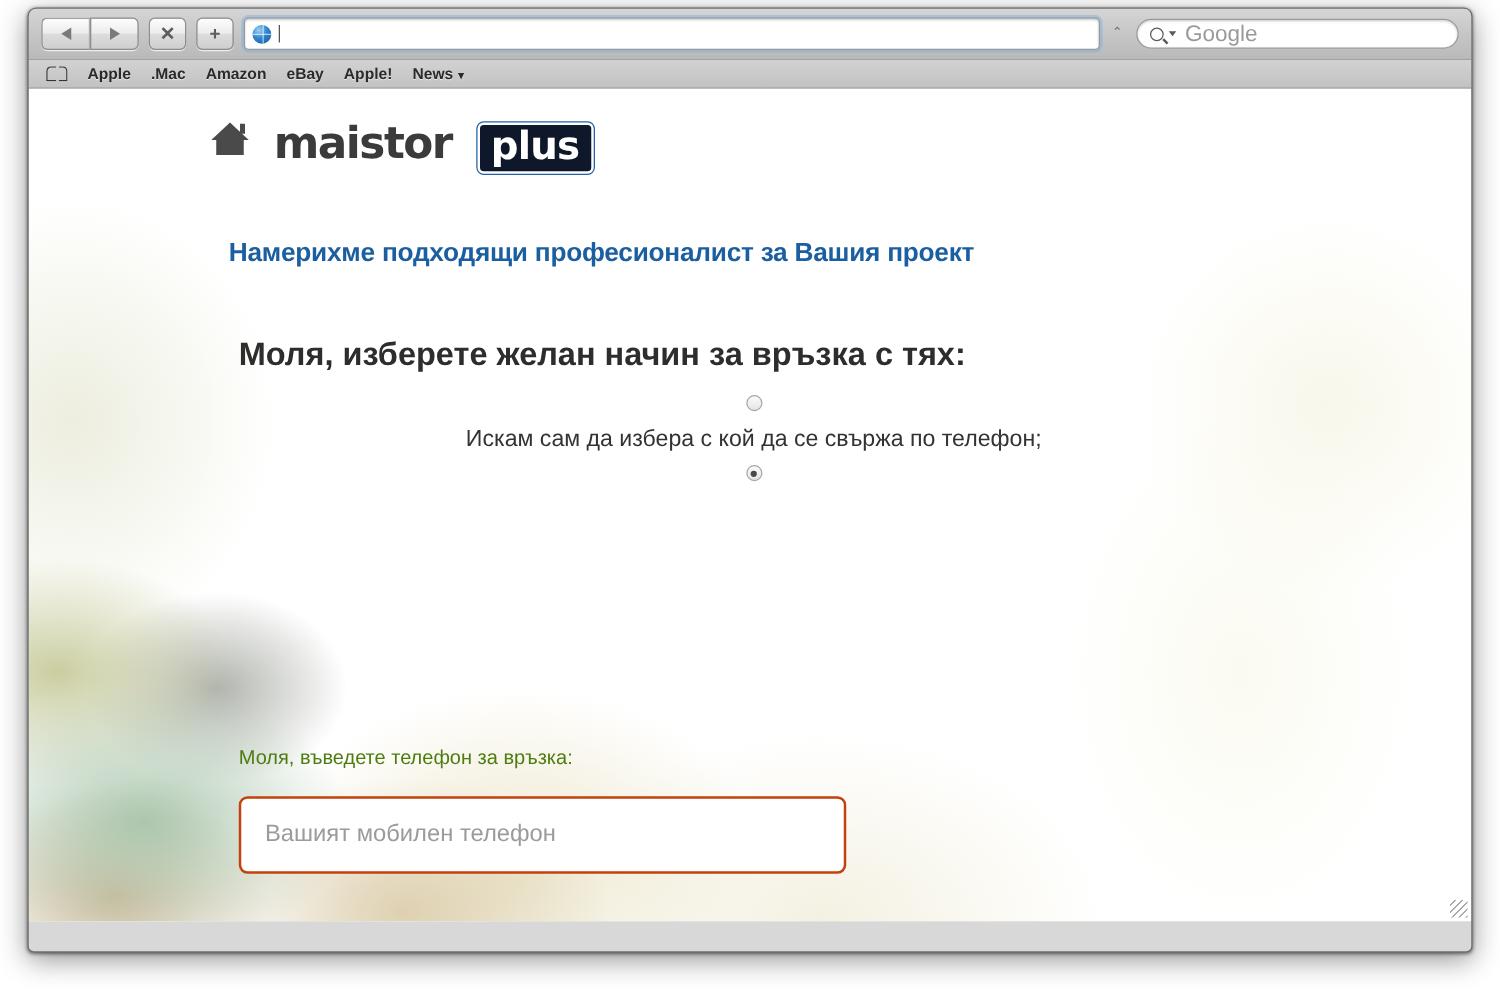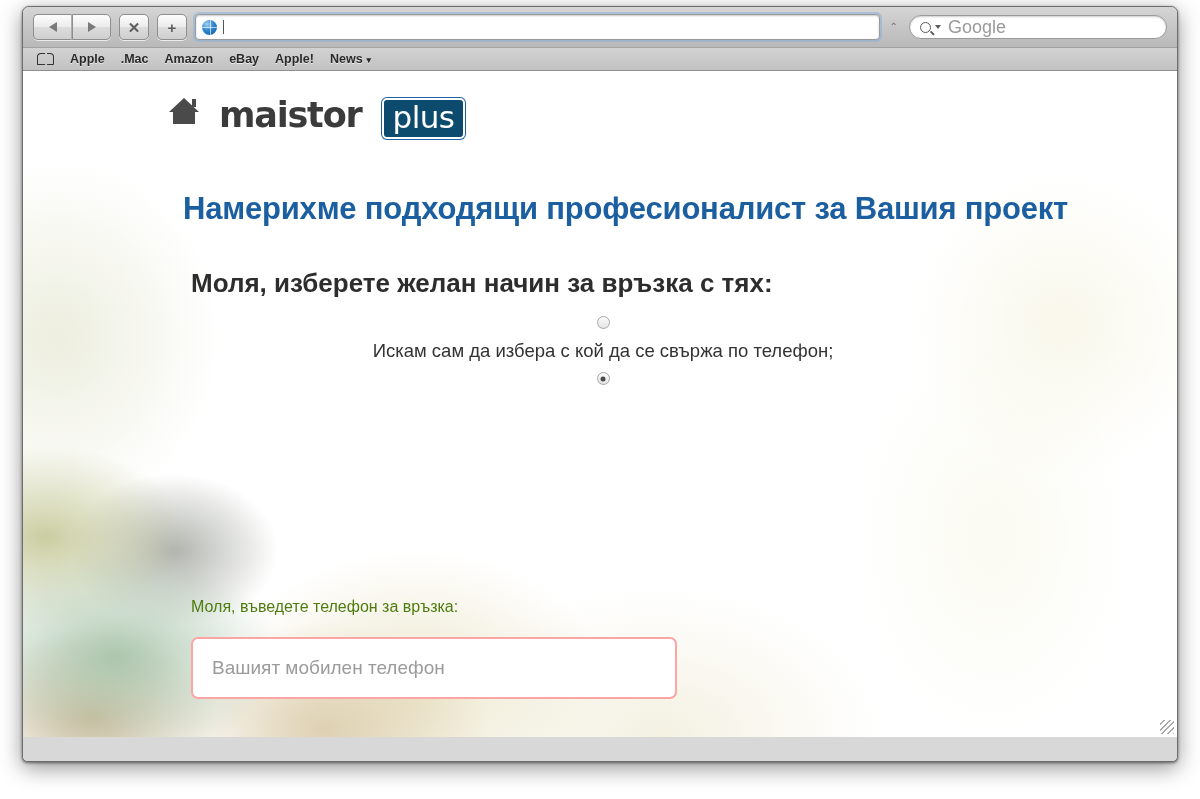--- a/index.html
+++ b/index.html
@@ -323,40 +323,40 @@
   }
   .logo-maistor {
     font-size: 35px;
     font-weight: bold;
     color: #3b3b3b;
     letter-spacing: -1.2px;
     font-family: "DejaVu Sans", sans-serif;
     line-height: 1;
   }
   .logo-plus {
-    background: #0c4a6e;
+    background: #0f172a;
     color: #ffffff;
     font-size: 31px;
-    font-weight: normal;
+    font-weight: bold;
     font-family: "DejaVu Sans", sans-serif;
     letter-spacing: -0.6px;
     border-radius: 5px;
     padding: 2px 9px 4px 9px;
     border: 2px solid #ffffff;
     box-shadow: 0 0 0 1px #1f62ab;
     line-height: 1;
   }
 
   
   .headline {
     position: absolute;
     left: 160px;
     top: 120px;
     width: 960px;
-    font-size: 31px;
+    font-size: 21px;
     font-weight: bold;
     color: #1b5fa0;
     letter-spacing: -0.2px;
     white-space: nowrap;
   }
 
   .prompt {
     position: absolute;
     left: 168px;
     top: 197px;
@@ -409,21 +409,21 @@
     font-size: 16px;
     color: #4d7c0f;
   }
   .phone-input {
     position: absolute;
     left: 168px;
     top: 566px;
     width: 486px;
     height: 62px;
     background: #ffffff;
-    border: 2px solid #fca5a5;
+    border: 2px solid #c2410c;
     border-radius: 7px;
     box-sizing: border-box;
     display: flex;
     align-items: center;
     padding: 0 19px;
     font-size: 19px;
     color: #9b9b9b;
     outline: none;
     font-family: "Liberation Sans", sans-serif;
   }

